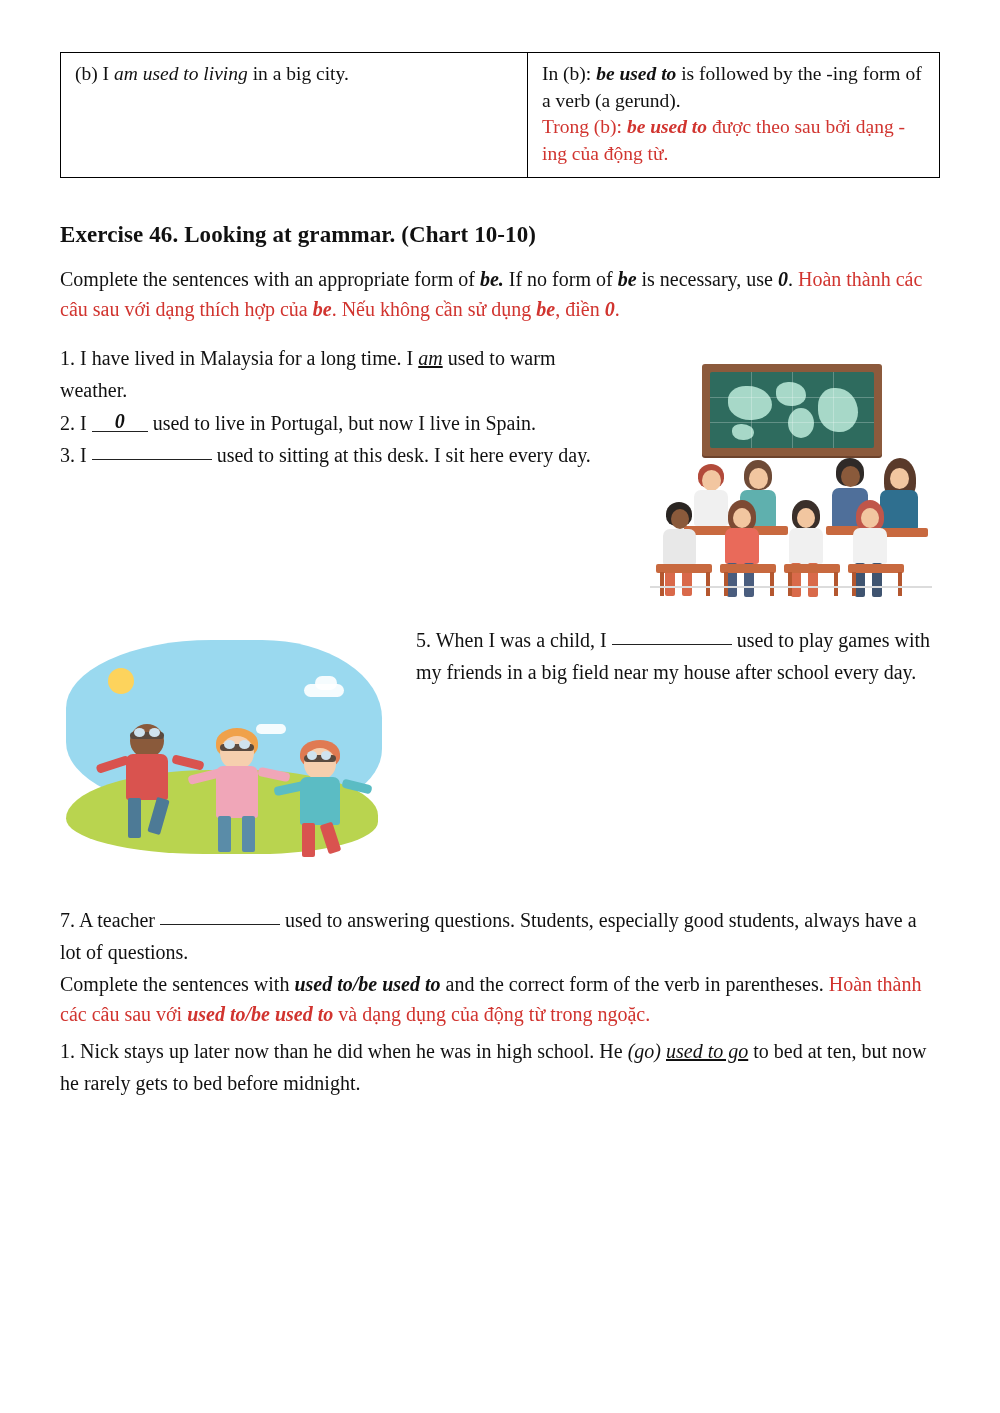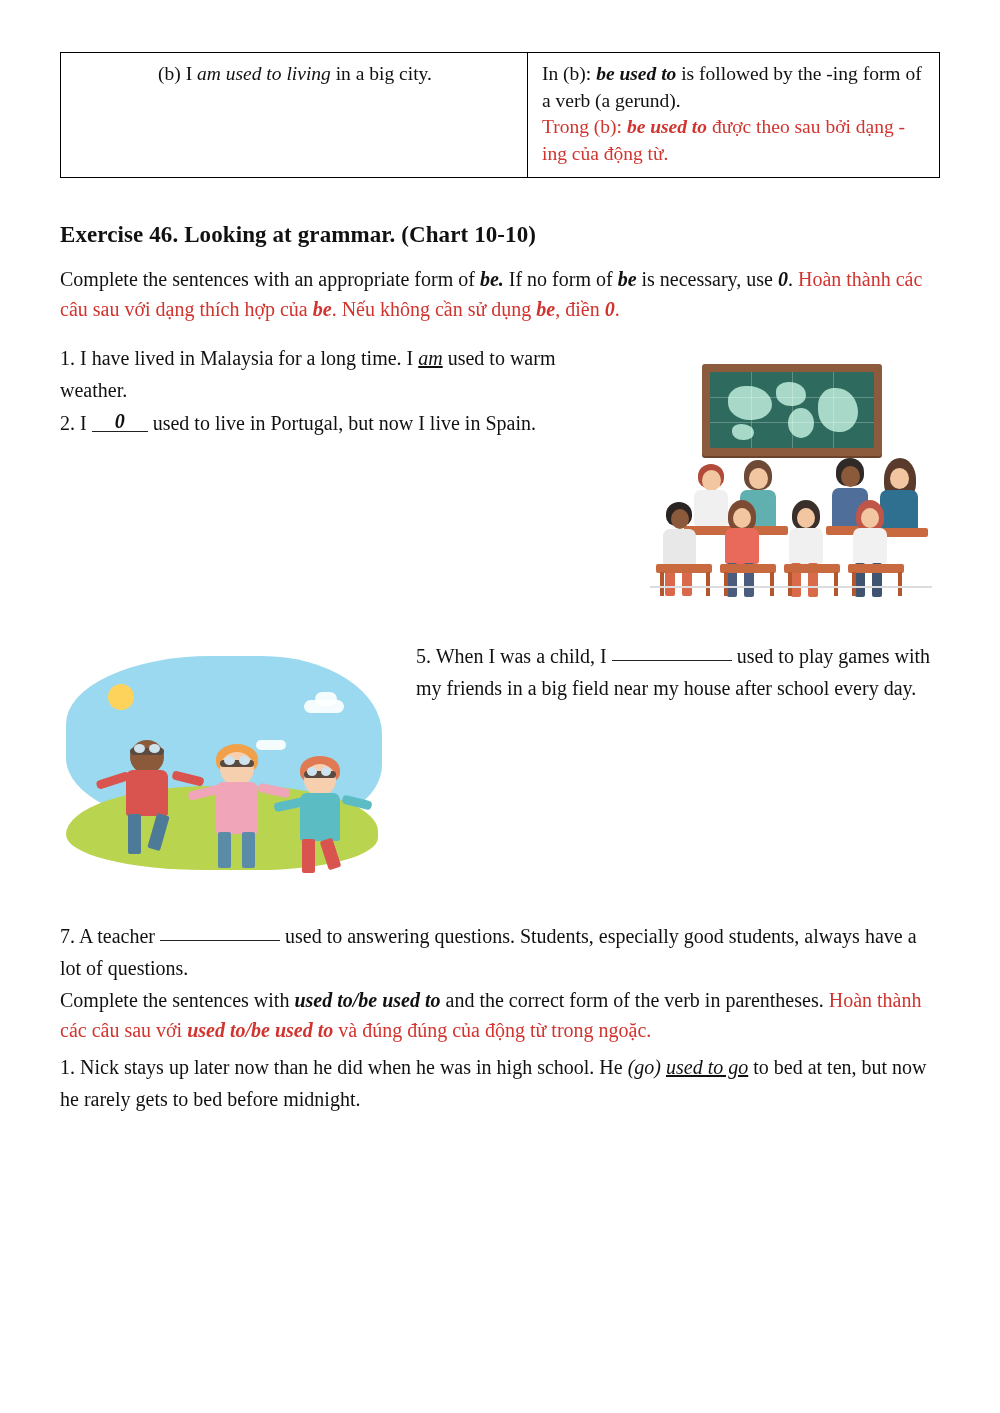--- a/index.html
+++ b/index.html
@@ -30,21 +30,21 @@
     border-collapse: collapse;
     table-layout: fixed;
   }
   .example-table td {
     border: 1px solid #000000;
     vertical-align: top;
     padding: 8px 12px 10px 14px;
     font-size: 19.5px;
     line-height: 1.36;
   }
-  .example-table td.left { width: 440px; text-align: center; }
+  .example-table td.left { width: 440px; }
   .eng { color: #111111; }
   .viet { color: #d1342f; }
   .bold-it { font-weight: bold; font-style: italic; }
   .it { font-style: italic; }
 
   
   h2.ex-title {
     font-size: 23px;
     font-weight: bold;
     margin: 44px 0 16px 0;
@@ -266,24 +266,27 @@
     </div>
 
     <div class="q-line">
       <span>1.</span><span> I have lived in Malaysia for a long time. I </span><span class="ul it">am</span><span> used to warm weather.</span>
     </div>
 
     <div class="q-line">
       <span>2.</span><span> I </span><span class="blank filled">0</span><span> used to live in Portugal, but now I live in Spain.</span>
     </div>
 
+    <div class="q-line">
+      <span>3.</span><span> I </span><span class="blank"></span><span> used to sitting at this desk. I sit here every day.</span>
+    </div>
 
   </div>
 
-  <div class="q-block clearfix" style="margin-top:24px;">
+  <div class="q-block clearfix" style="margin-top:8px;">
 
     <div class="fig-left">
       <div class="kids">
         <div class="sky"></div>
         <div class="sun"></div>
         <div class="cloud" style="left:244px;top:52px;width:40px;height:13px;"></div>
         <div class="cloud" style="left:255px;top:44px;width:22px;height:14px;"></div>
         <div class="cloud" style="left:196px;top:92px;width:30px;height:10px;"></div>
         <div class="grass"></div>
 
@@ -334,20 +337,20 @@
   </div>
 
   <div class="q-block" style="margin-top:16px;">
     <div class="q-line">
       <span>7.</span><span> A teacher </span><span class="blank"></span><span> used to answering questions. Students, especially good students, always have a lot of questions.</span>
     </div>
   </div>
 
 
   <p class="instr">
-    <span>Complete the sentences with </span><span class="bi">used to/be used to</span><span> and the correct form of the verb in parentheses. </span><span class="viet">Hoàn thành các câu sau với </span><span class="viet bi">used to/be used to</span><span class="viet"> và đúng đúng của động từ trong ngoặc.</span>
+    <span>Complete the sentences with </span><span class="bi">used to/be used to</span><span> and the correct form of the verb in parentheses. </span><span class="viet">Hoàn thành các câu sau với </span><span class="viet bi">used to/be used to</span><span class="viet"> và dạng dụng của động từ trong ngoặc.</span>
   </p>
 
   <div class="q-line">
     <span>1.</span><span> Nick stays up later now than he did when he was in high school. He </span><span class="it">(go)</span>&nbsp;<span class="ul it">used to go</span><span> to bed at ten, but now he rarely gets to bed before midnight.</span>
   </div>
 
 </div>
 
 </body></html>

